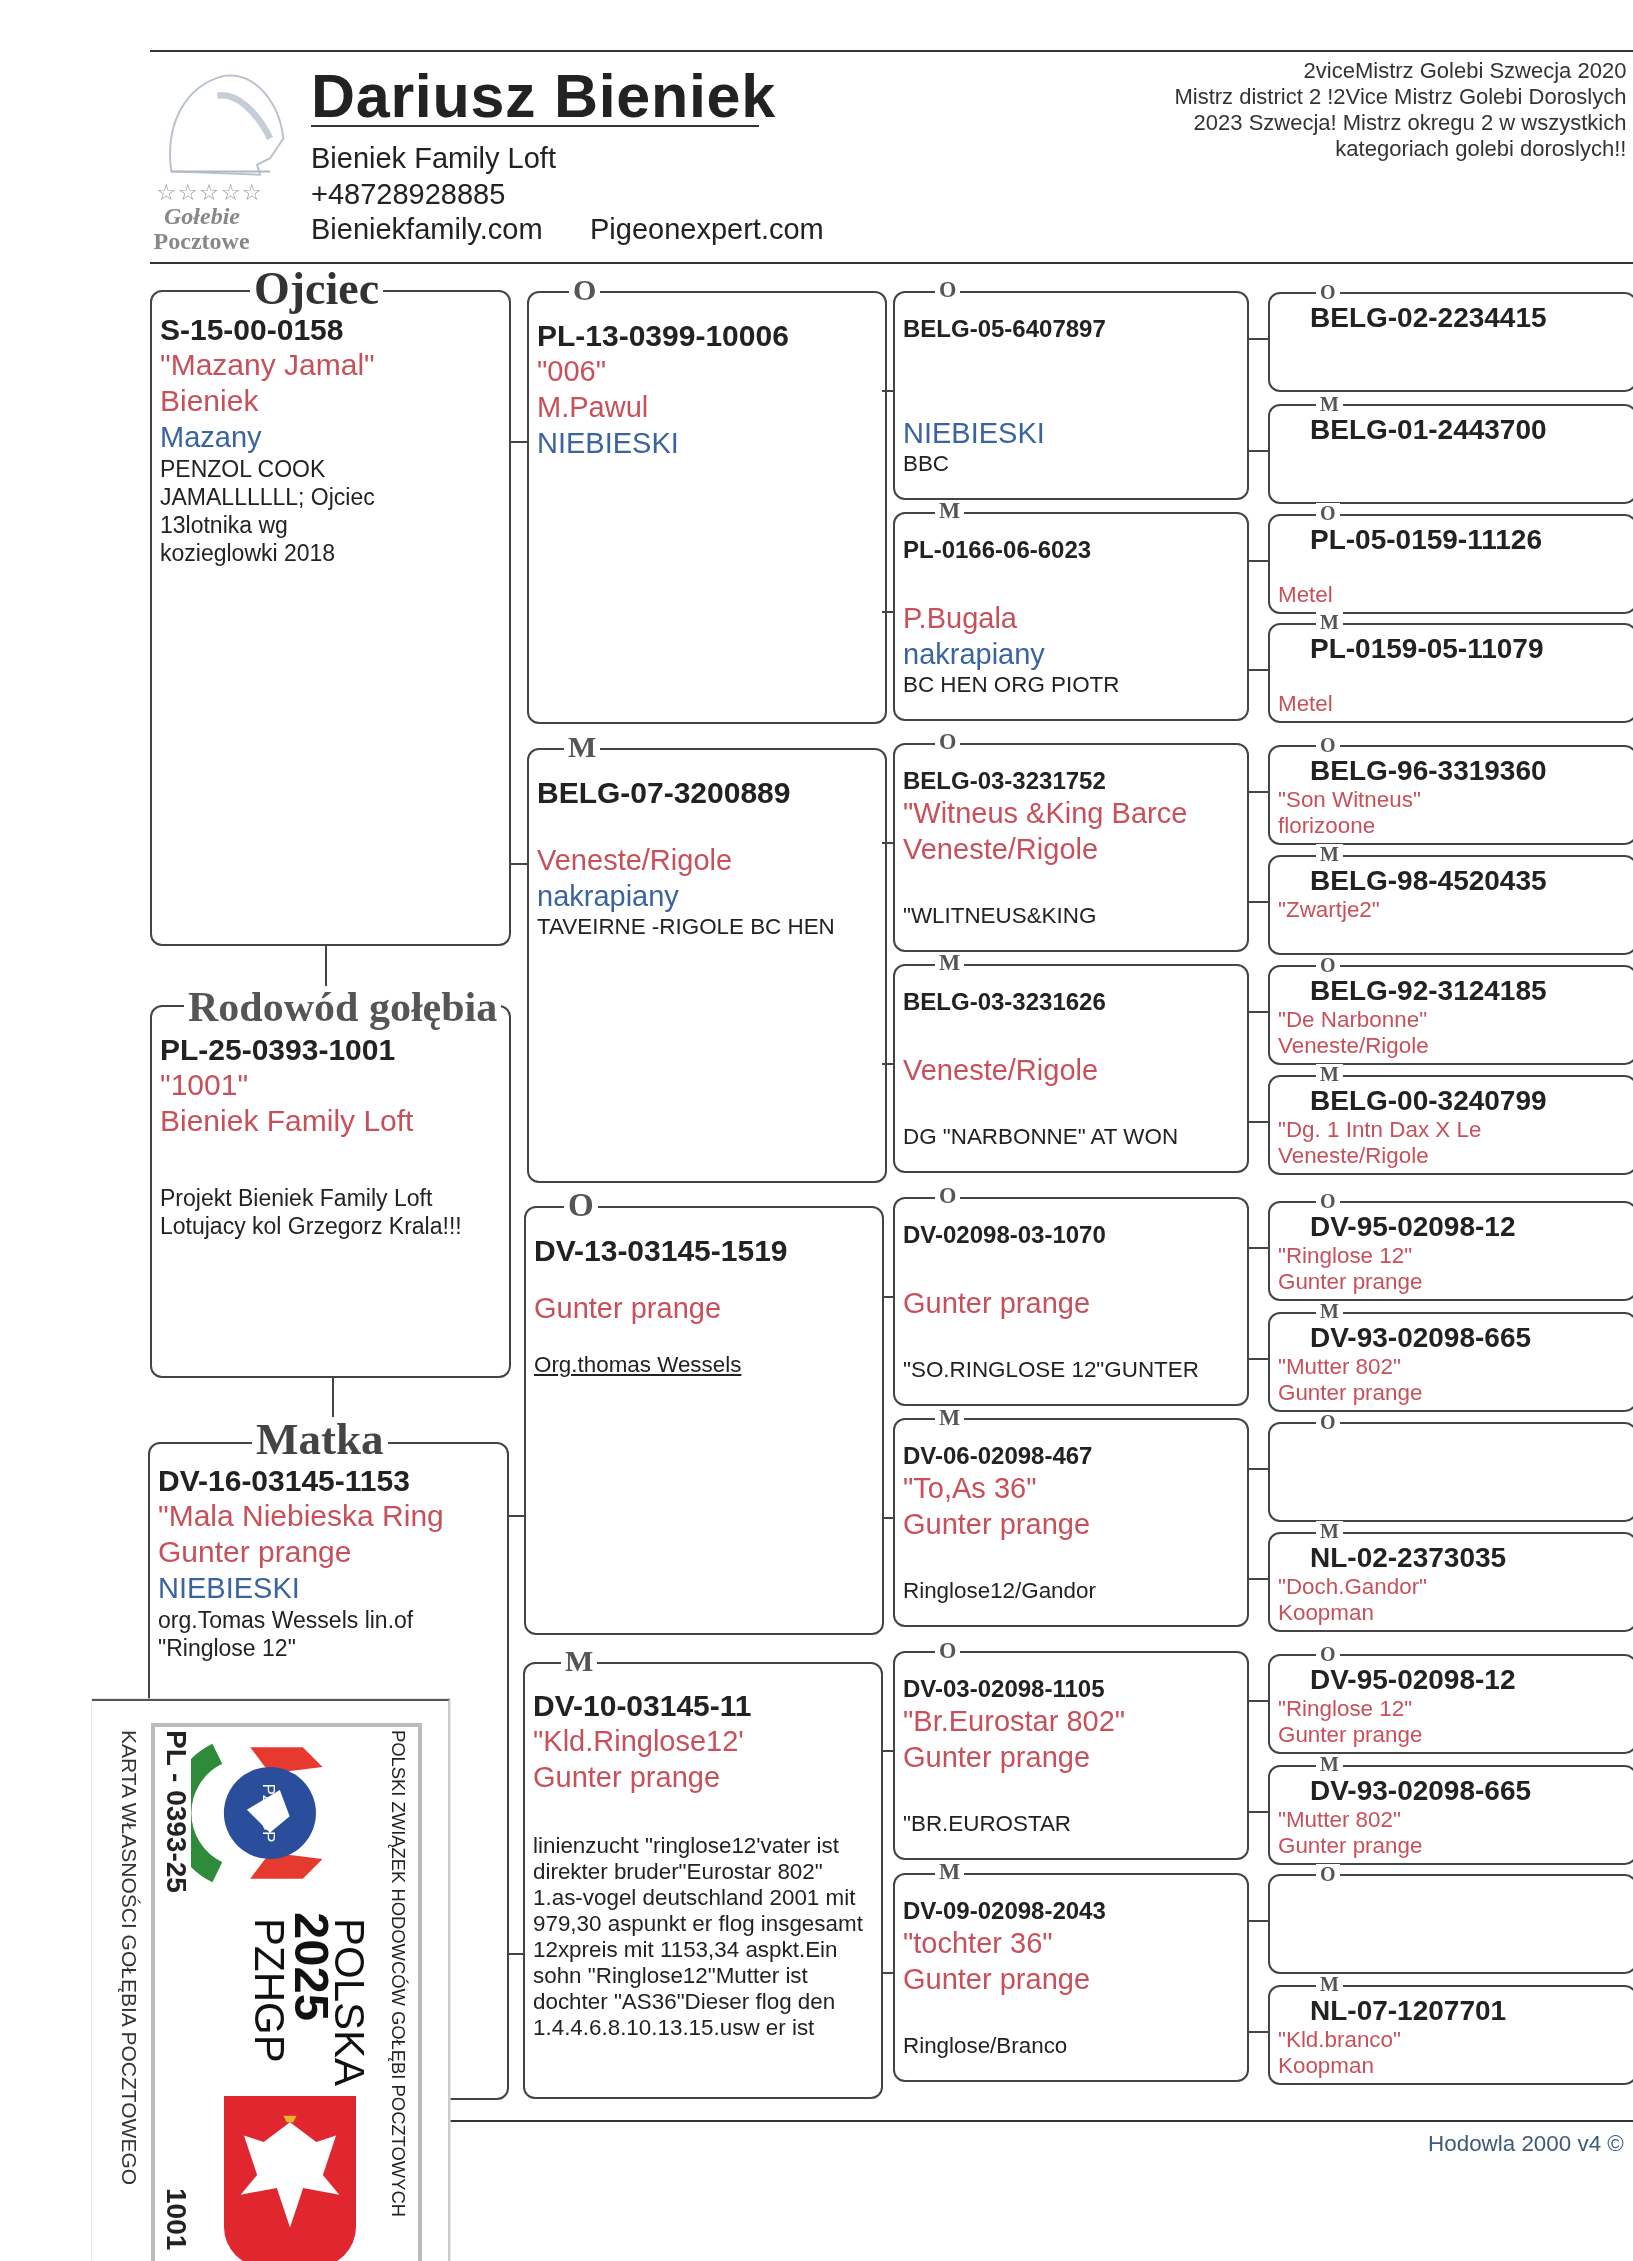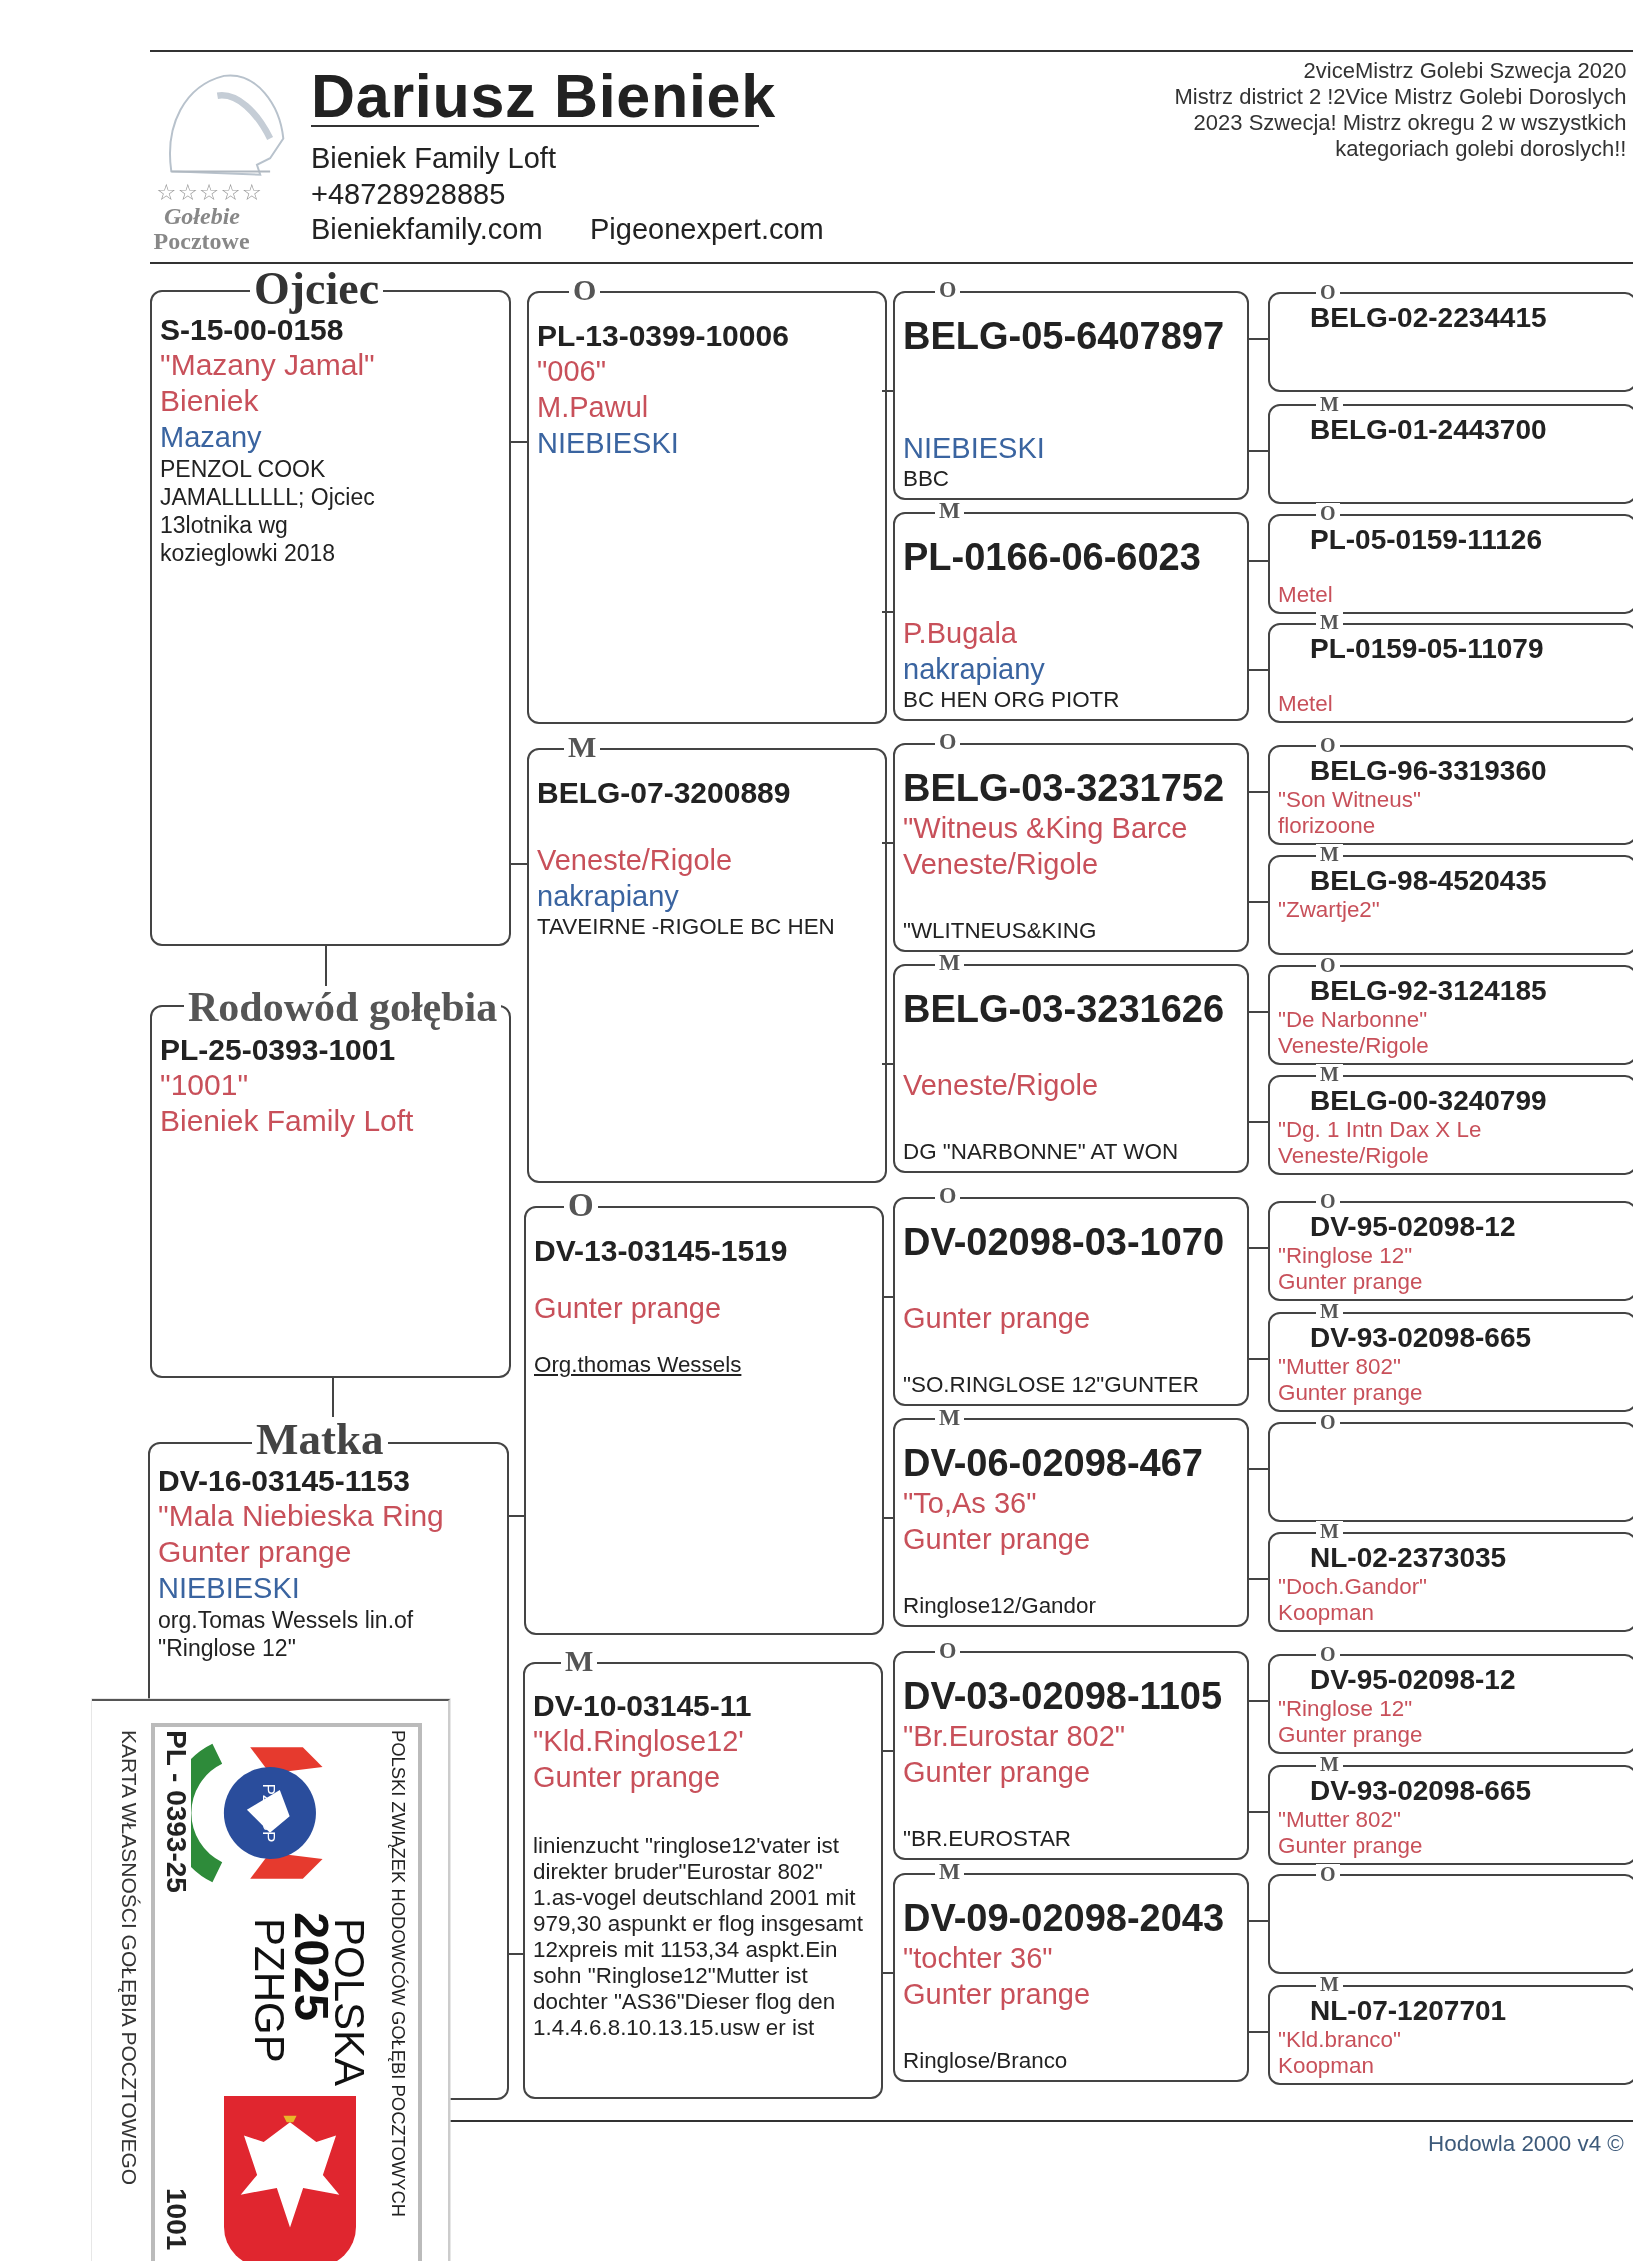--- a/index.html
+++ b/index.html
@@ -16,21 +16,21 @@
   .box{position:absolute;border:2px solid #444;border-radius:12px;background:#fff;box-sizing:border-box;padding:5.3px 8px 0 8px;overflow:hidden;}
   .tag{position:absolute;background:#fff;color:#555;font-family:"Liberation Serif",serif;font-weight:bold;padding:0 4px;line-height:1;}
   .ring{font-weight:bold;color:#222;display:block;white-space:nowrap;}
   .red{color:#c8505a;display:block;white-space:nowrap;}
   .blue{color:#3a64a0;display:block;}
   .note{color:#222;display:block;}
   .conn{position:absolute;background:#444;}
   
   .c0 .ring{font-size:30px;} .c0 .red{font-size:30px;line-height:36px;} .c0 .blue{font-size:29px;line-height:36px;} .c0 .note{font-size:23px;line-height:28px;}
   .c1 .ring{font-size:30px;} .c1 .red{font-size:29px;line-height:36px;} .c1 .blue{font-size:29px;line-height:36px;} .c1 .note{font-size:22.4px;line-height:26px;}
-  .c2 .ring{font-size:38px;} .c2 .red{font-size:29px;line-height:36px;} .c2 .blue{font-size:29px;line-height:36px;} .c2 .note{font-size:22.4px;line-height:26px;}
+  .c2 .ring{font-size:24px;} .c2 .red{font-size:29px;line-height:36px;} .c2 .blue{font-size:29px;line-height:36px;} .c2 .note{font-size:22.4px;line-height:26px;}
   .c3 .ring{font-size:28px;margin-left:32px;} .c3 .red{font-size:22.4px;line-height:26px;}
   .card{position:absolute;left:92px;top:1699px;width:356px;height:566px;background:#fff;border-top:2px solid #555;border-right:2px solid #ccc;box-shadow:0 0 0 0.7px #ddd;}
   .vtext{position:absolute;writing-mode:vertical-rl;white-space:nowrap;}
 </style>
 </head>
 <body>
 
 <div class="hr" style="left:150px;top:50px;width:1483px;"></div>
 <div class="abs" style="left:151px;top:66px;width:145px;height:178px;">
   <svg width="132" height="112" viewBox="0 0 200 170" style="position:absolute;left:6.6px;top:0;">
@@ -64,20 +64,21 @@
   <span class="note" style="width:217px;">PENZOL COOK JAMALLLLLL; Ojciec 13lotnika wg kozieglowki 2018</span>
 </div>
 <div class="tag" style="left:250px;top:266px;font-size:46px;color:#333;">Ojciec</div>
 
 <div class="conn" style="left:325px;top:946px;width:2px;height:59px;"></div>
 
 <div class="box c0" style="left:150px;top:1005px;width:361px;height:373px;padding-top:26px;">
   <span class="ring">PL-25-0393-1001</span>
   <span class="red">"1001"</span>
   <span class="red">Bieniek Family Loft</span>
+  <span class="note" style="margin-top:45px;width:342px;">Projekt Bieniek Family Loft Lotujacy kol Grzegorz Krala!!!</span>
 </div>
 <div class="tag" style="left:184px;top:986px;font-size:42px;color:#555;">Rodowód gołębia</div>
 
 <div class="conn" style="left:332px;top:1378px;width:2px;height:53px;"></div>
 
 <div class="box c0" style="left:148px;top:1442px;width:361px;height:658px;padding-top:20px;">
   <span class="ring">DV-16-03145-1153</span>
   <span class="red">"Mala Niebieska Ring</span>
   <span class="red">Gunter prange</span>
   <span class="blue">NIEBIESKI</span>

